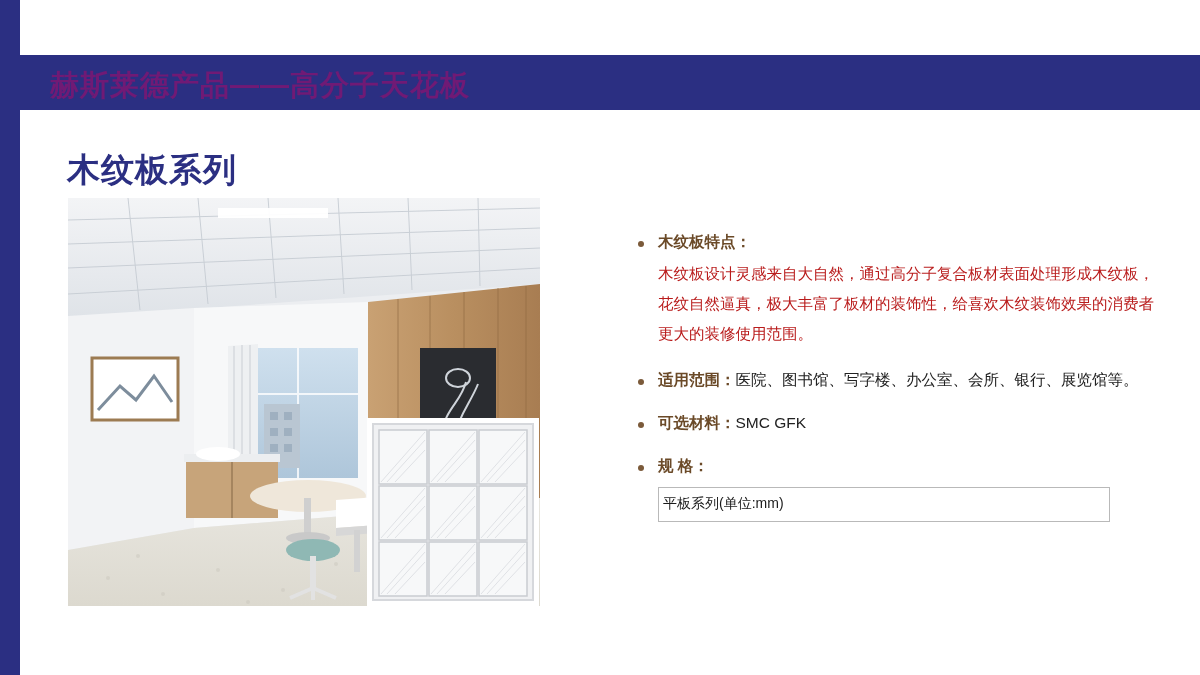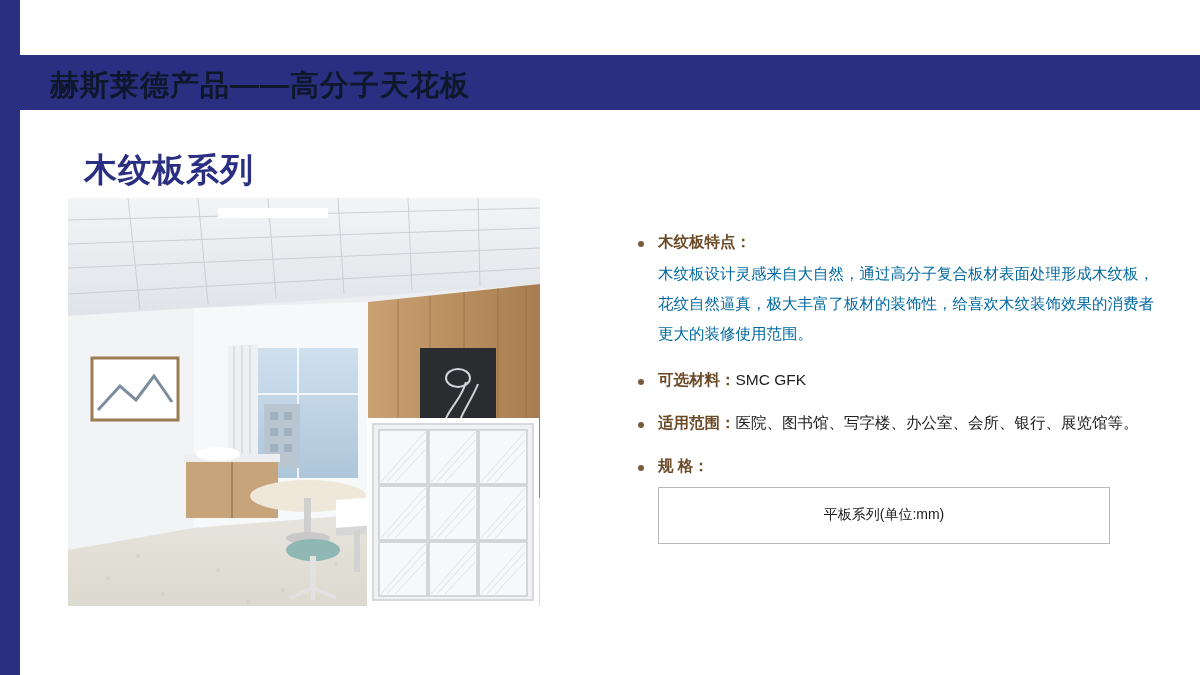--- a/index.html
+++ b/index.html
@@ -31,32 +31,32 @@
     left: 20px;
     top: 55px;
     width: 1180px;
     height: 55px;
     background: #2b2f82;
   }
   .header-title {
     position: absolute;
     left: 50px;
     top: 66px;
-    color: #0f172a;
+    color: #701a75;
     font-size: 29px;
     font-weight: bold;
     letter-spacing: 1px;
     white-space: nowrap;
     text-align: right;
   }
 
   
   .section-title {
     position: absolute;
-    left: 84px;
+    left: 67px;
     top: 148px;
     color: #2b2f82;
     font-size: 33px;
     font-weight: bold;
     letter-spacing: 1px;
   }
 
   
   .photo {
     position: absolute;
@@ -96,44 +96,43 @@
     font-weight: bold;
     display: inline;
   }
   .bullet-text {
     color: #222222;
     font-size: 15.5px;
     display: inline;
   }
 
   .para {
-    color: #0369a1;
+    color: #b91c1c;
     font-size: 15.5px;
     line-height: 1.95;
     margin: 6px 0 20px 22px;
     width: 500px;
   }
   .gap-b { margin-bottom: 22px; }
   .gap-c { margin-bottom: 4px; }
 
   
   .spec-table {
     margin-left: 22px;
     margin-top: 10px;
     border-collapse: collapse;
     width: 452px;
     background: #ffffff;
   }
   .spec-table td {
     border: 1px solid #b9b9b9;
-    text-align: center;
     font-size: 14px;
     color: #1a1a1a;
     height: 31px;
-    padding: 12px 4px;
+    padding: 1px 4px;
   }
   .spec-table .title-row td {
     font-size: 14px;
   }
 
   .photo-inset {
     position: absolute;
   }
 </style>
 </head>
@@ -343,26 +342,26 @@
 <div class="content">
 
   <div class="bullet-row">
     <span class="bullet-dot"></span>
     <span class="bullet-head">木纹板特点：</span>
   </div>
   <div class="para">木纹板设计灵感来自大自然，通过高分子复合板材表面处理形成木纹板，花纹自然逼真，极大丰富了板材的装饰性，给喜欢木纹装饰效果的消费者更大的装修使用范围。</div>
 
   <div class="bullet-row gap-b">
     <span class="bullet-dot"></span>
-    <span class="bullet-head">可选材料：</span><span class="bullet-text">SMC   GFK</span>
+    <span class="bullet-head">适用范围：</span><span class="bullet-text">医院、图书馆、写字楼、办公室、会所、银行、展览馆等。</span>
   </div>
 
   <div class="bullet-row gap-b">
     <span class="bullet-dot"></span>
-    <span class="bullet-head">适用范围：</span><span class="bullet-text">医院、图书馆、写字楼、办公室、会所、银行、展览馆等。</span>
+    <span class="bullet-head">可选材料：</span><span class="bullet-text">SMC   GFK</span>
   </div>
 
   <div class="bullet-row gap-c">
     <span class="bullet-dot"></span>
     <span class="bullet-head">规  格：</span>
   </div>
 
   <table class="spec-table">
     <tbody>
       <tr class="title-row">

